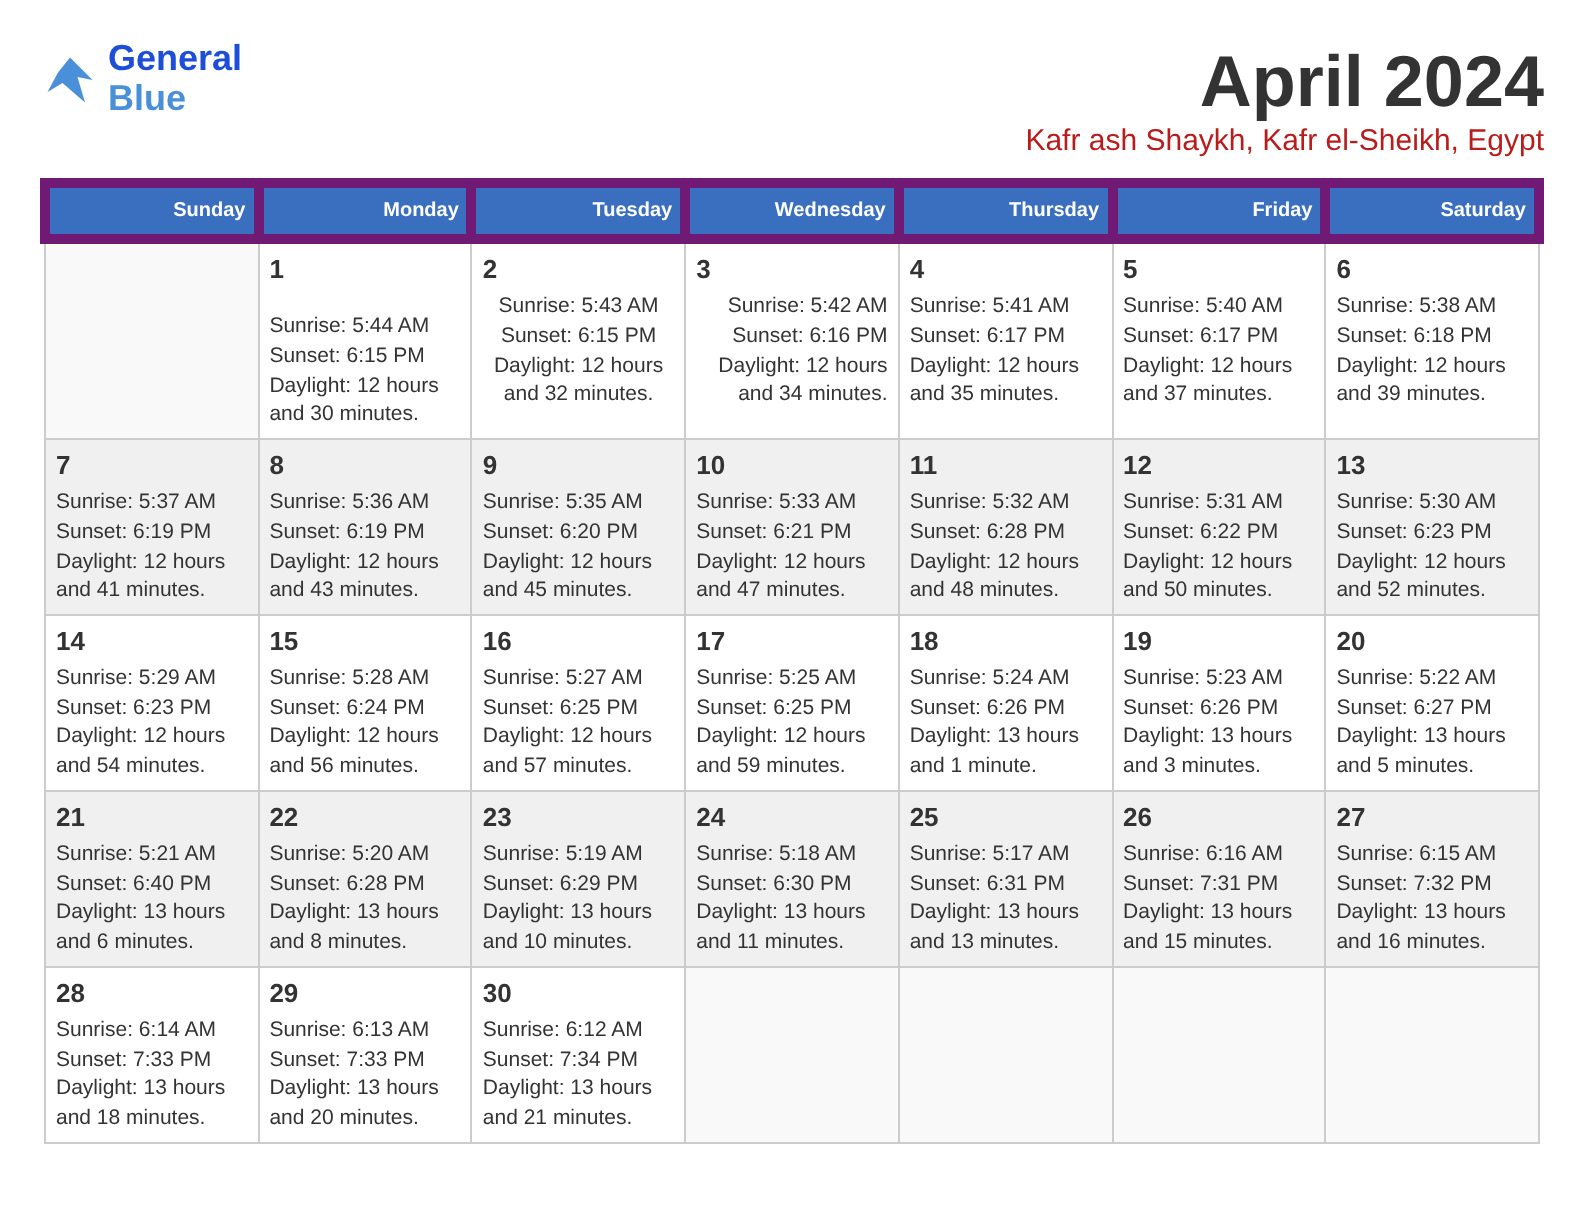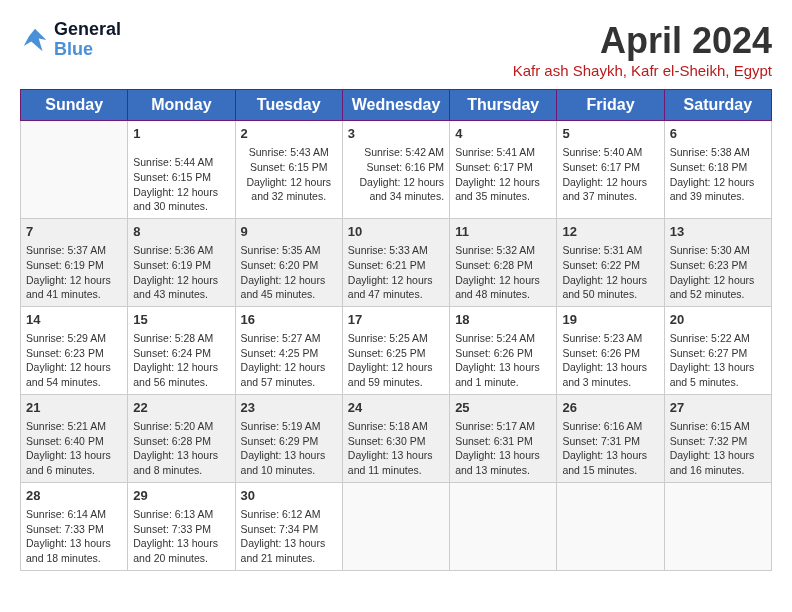--- a/index.html
+++ b/index.html
@@ -21,21 +21,21 @@
       align-items: center;
       gap: 4px;
     }
     .logo-text {
       font-size: 18px;
       font-weight: bold;
       color: #333;
       line-height: 1.1;
     }
     .logo-text span {
-      color: #0f172a;
+      color: #1d4ed8;
     }
     .logo-bird {
       width: 30px;
       height: 30px;
     }
     .title-block {
       text-align: right;
     }
     .month-title {
       font-size: 36px;
@@ -48,23 +48,23 @@
     }
     .calendar {
       width: 100%;
       border-collapse: collapse;
       font-size: 11px;
     }
     .calendar th {
       background-color: #3a6fbf;
       color: #fff;
       padding: 6px 4px;
-      text-align: center;
-      font-size: 16px;
-      border: 1px solid #701a75;
+      text-align: right;
+      font-size: 10px;
+      border: 5px solid #701a75;
     }
     .calendar td {
       border: 1px solid #ccc;
       vertical-align: top;
       padding: 4px 5px;
       min-height: 80px;
       width: calc(100% / 7);
       color: #333;
       line-height: 1.4;
     }
@@ -224,21 +224,21 @@
         <td>
           <span class="day-num">15</span>
           <div class="day-info" style="white-space: pre-line;">Sunrise: 5:28 AM
 Sunset: 6:24 PM
 Daylight: 12 hours
 and 56 minutes.</div>
         </td>
         <td>
           <span class="day-num">16</span>
           <div class="day-info" style="white-space: pre-line;">Sunrise: 5:27 AM
-Sunset: 4:25 PM
+Sunset: 6:25 PM
 Daylight: 12 hours
 and 57 minutes.</div>
         </td>
         <td>
           <span class="day-num">17</span>
           <div class="day-info" style="white-space: pre-line;">Sunrise: 5:25 AM
 Sunset: 6:25 PM
 Daylight: 12 hours
 and 59 minutes.</div>
         </td>

